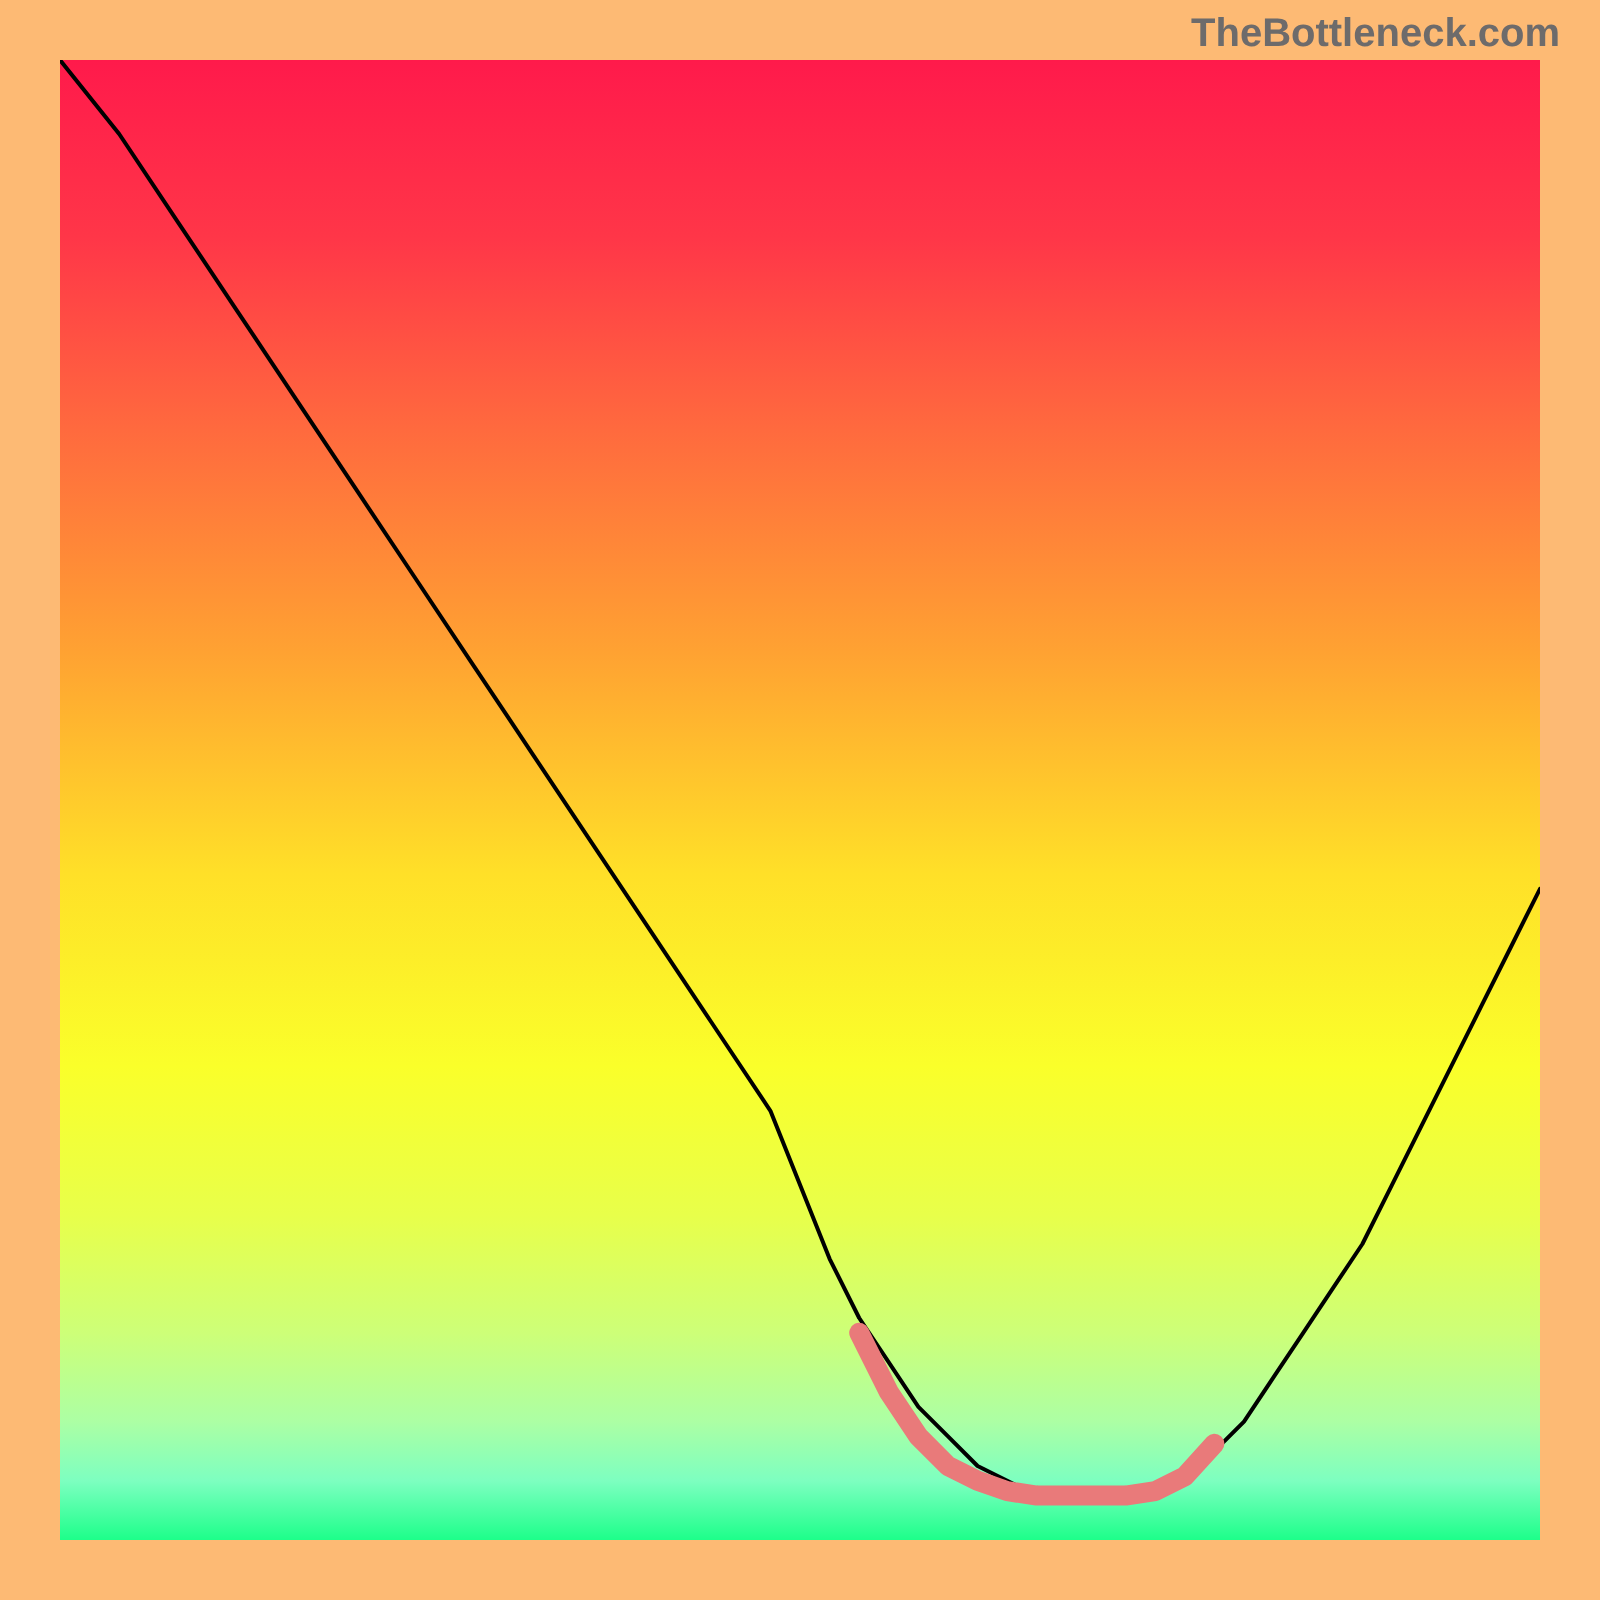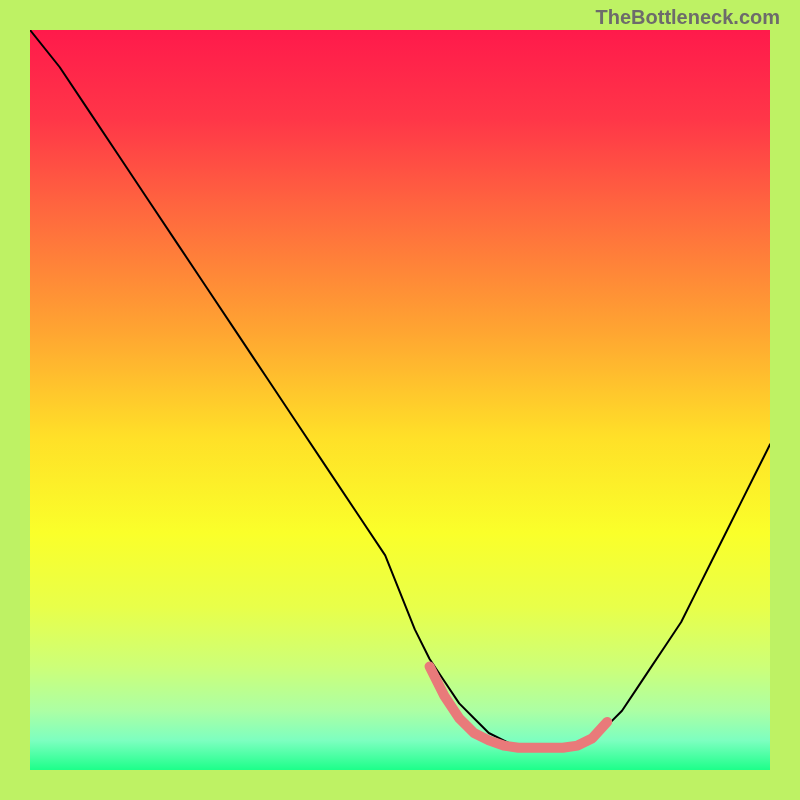--- a/index.html
+++ b/index.html
@@ -9,21 +9,21 @@
     height: 800px;
     background: #000;
     overflow: hidden;
   }
   .frame {
     position: absolute;
     left: 0;
     top: 0;
     width: 800px;
     height: 800px;
-    background: #bef264;
+    background: #fdba74;
   }
   .plot {
     position: absolute;
     left: 30px;
     top: 30px;
     width: 740px;
     height: 740px;
     overflow: hidden;
   }
   .gradient-bg {

